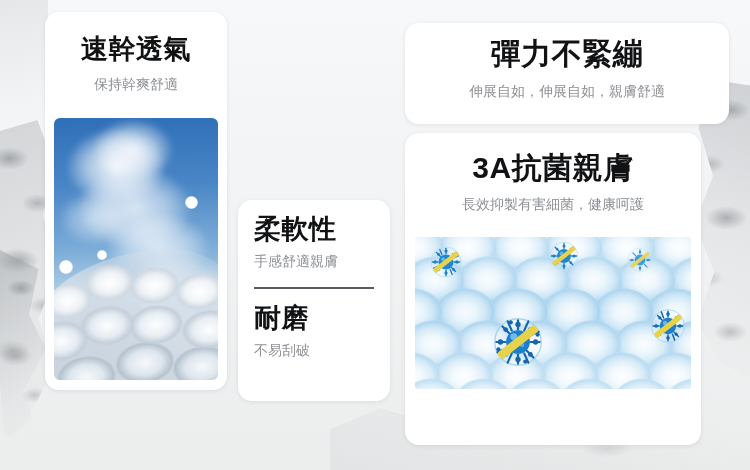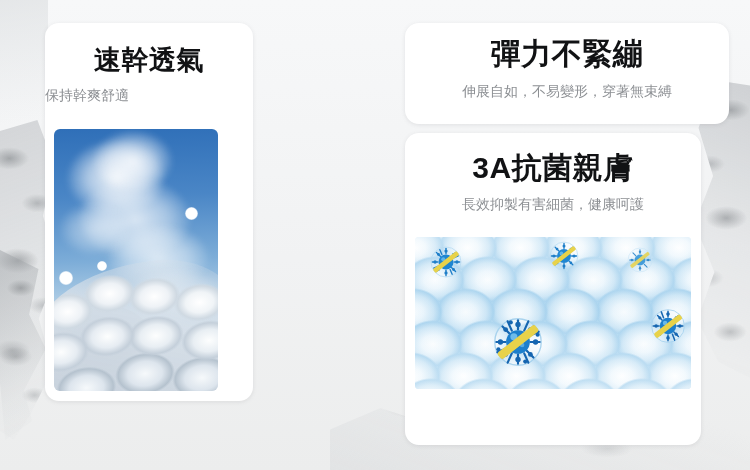--- a/index.html
+++ b/index.html
@@ -111,34 +111,35 @@
   }
   .subtitle {
     color: #8d9094;
     line-height: 1.35;
     white-space: nowrap;
   }
 
   
   #card-dry {
     left: 45px;
-    top: 23px;
-    width: 208px;
+    top: 12px;
+    width: 182px;
     height: 378px;
     overflow: hidden;
     padding: 0;
   }
   #card-dry .title {
     font-size: 27px;
     margin: 24px 0 0 0;
     text-align: center;
   }
   #card-dry .subtitle {
     font-size: 14px;
     margin: 12px 0 0 0;
+    text-align: center;
   }
   .dry-photo {
     position: absolute;
     left: 9px;
     top: 106px;
     width: 164px;
     height: 262px;
     border-radius: 6px;
     overflow: hidden;
     background:
@@ -327,24 +328,31 @@
       <div class="steam s6"></div>
       <div class="quilt-shadow"></div>
       <div class="quilt"></div>
       <div class="bokeh b1"></div>
       <div class="bokeh b2"></div>
       <div class="bokeh b3"></div>
     </div>
   </div>
 
 
+  <div class="card" id="card-soft">
+    <div class="title">柔軟性</div>
+    <div class="subtitle">手感舒適親膚</div>
+    <div class="divider"></div>
+    <div class="title">耐磨</div>
+    <div class="subtitle">不易刮破</div>
+  </div>
 
   <div class="card" id="card-stretch">
     <div class="title">彈力不緊繃</div>
-    <div class="subtitle">伸展自如，不易變形，穿著無束縛</div>
+    <div class="subtitle">伸展自如，伸展自如，親膚舒適</div>
   </div>
 
   <div class="card" id="card-anti">
     <div class="title">3A抗菌親膚</div>
     <div class="subtitle">長效抑製有害細菌，健康呵護</div>
 
     <div class="anti-photo">
       <div class="wave-row r1"></div>
       <div class="wave-row r2"></div>
       <div class="wave-row r3"></div>

